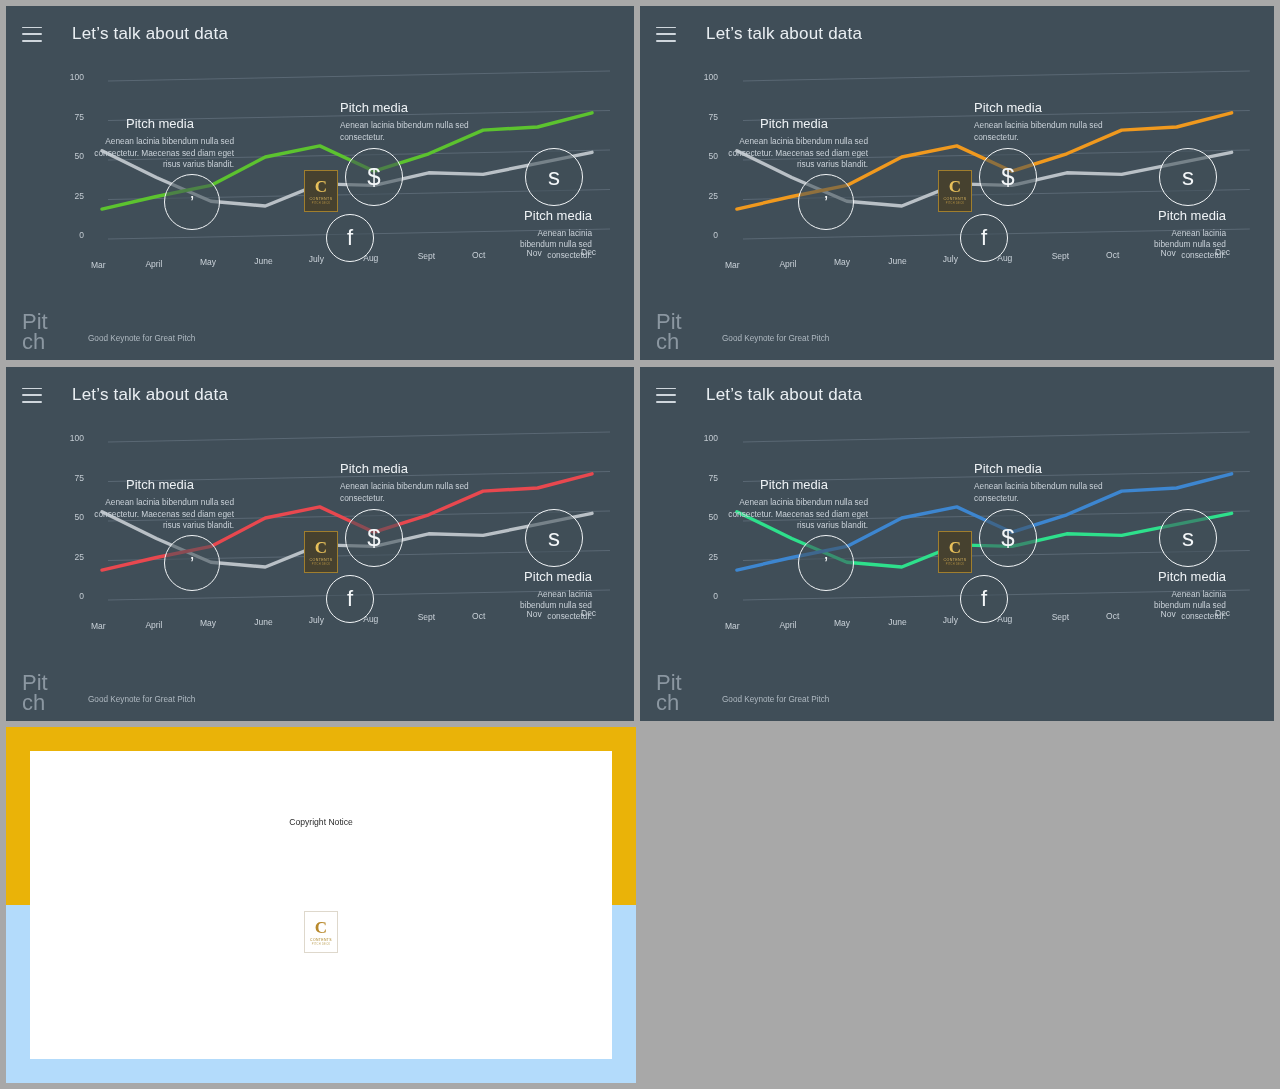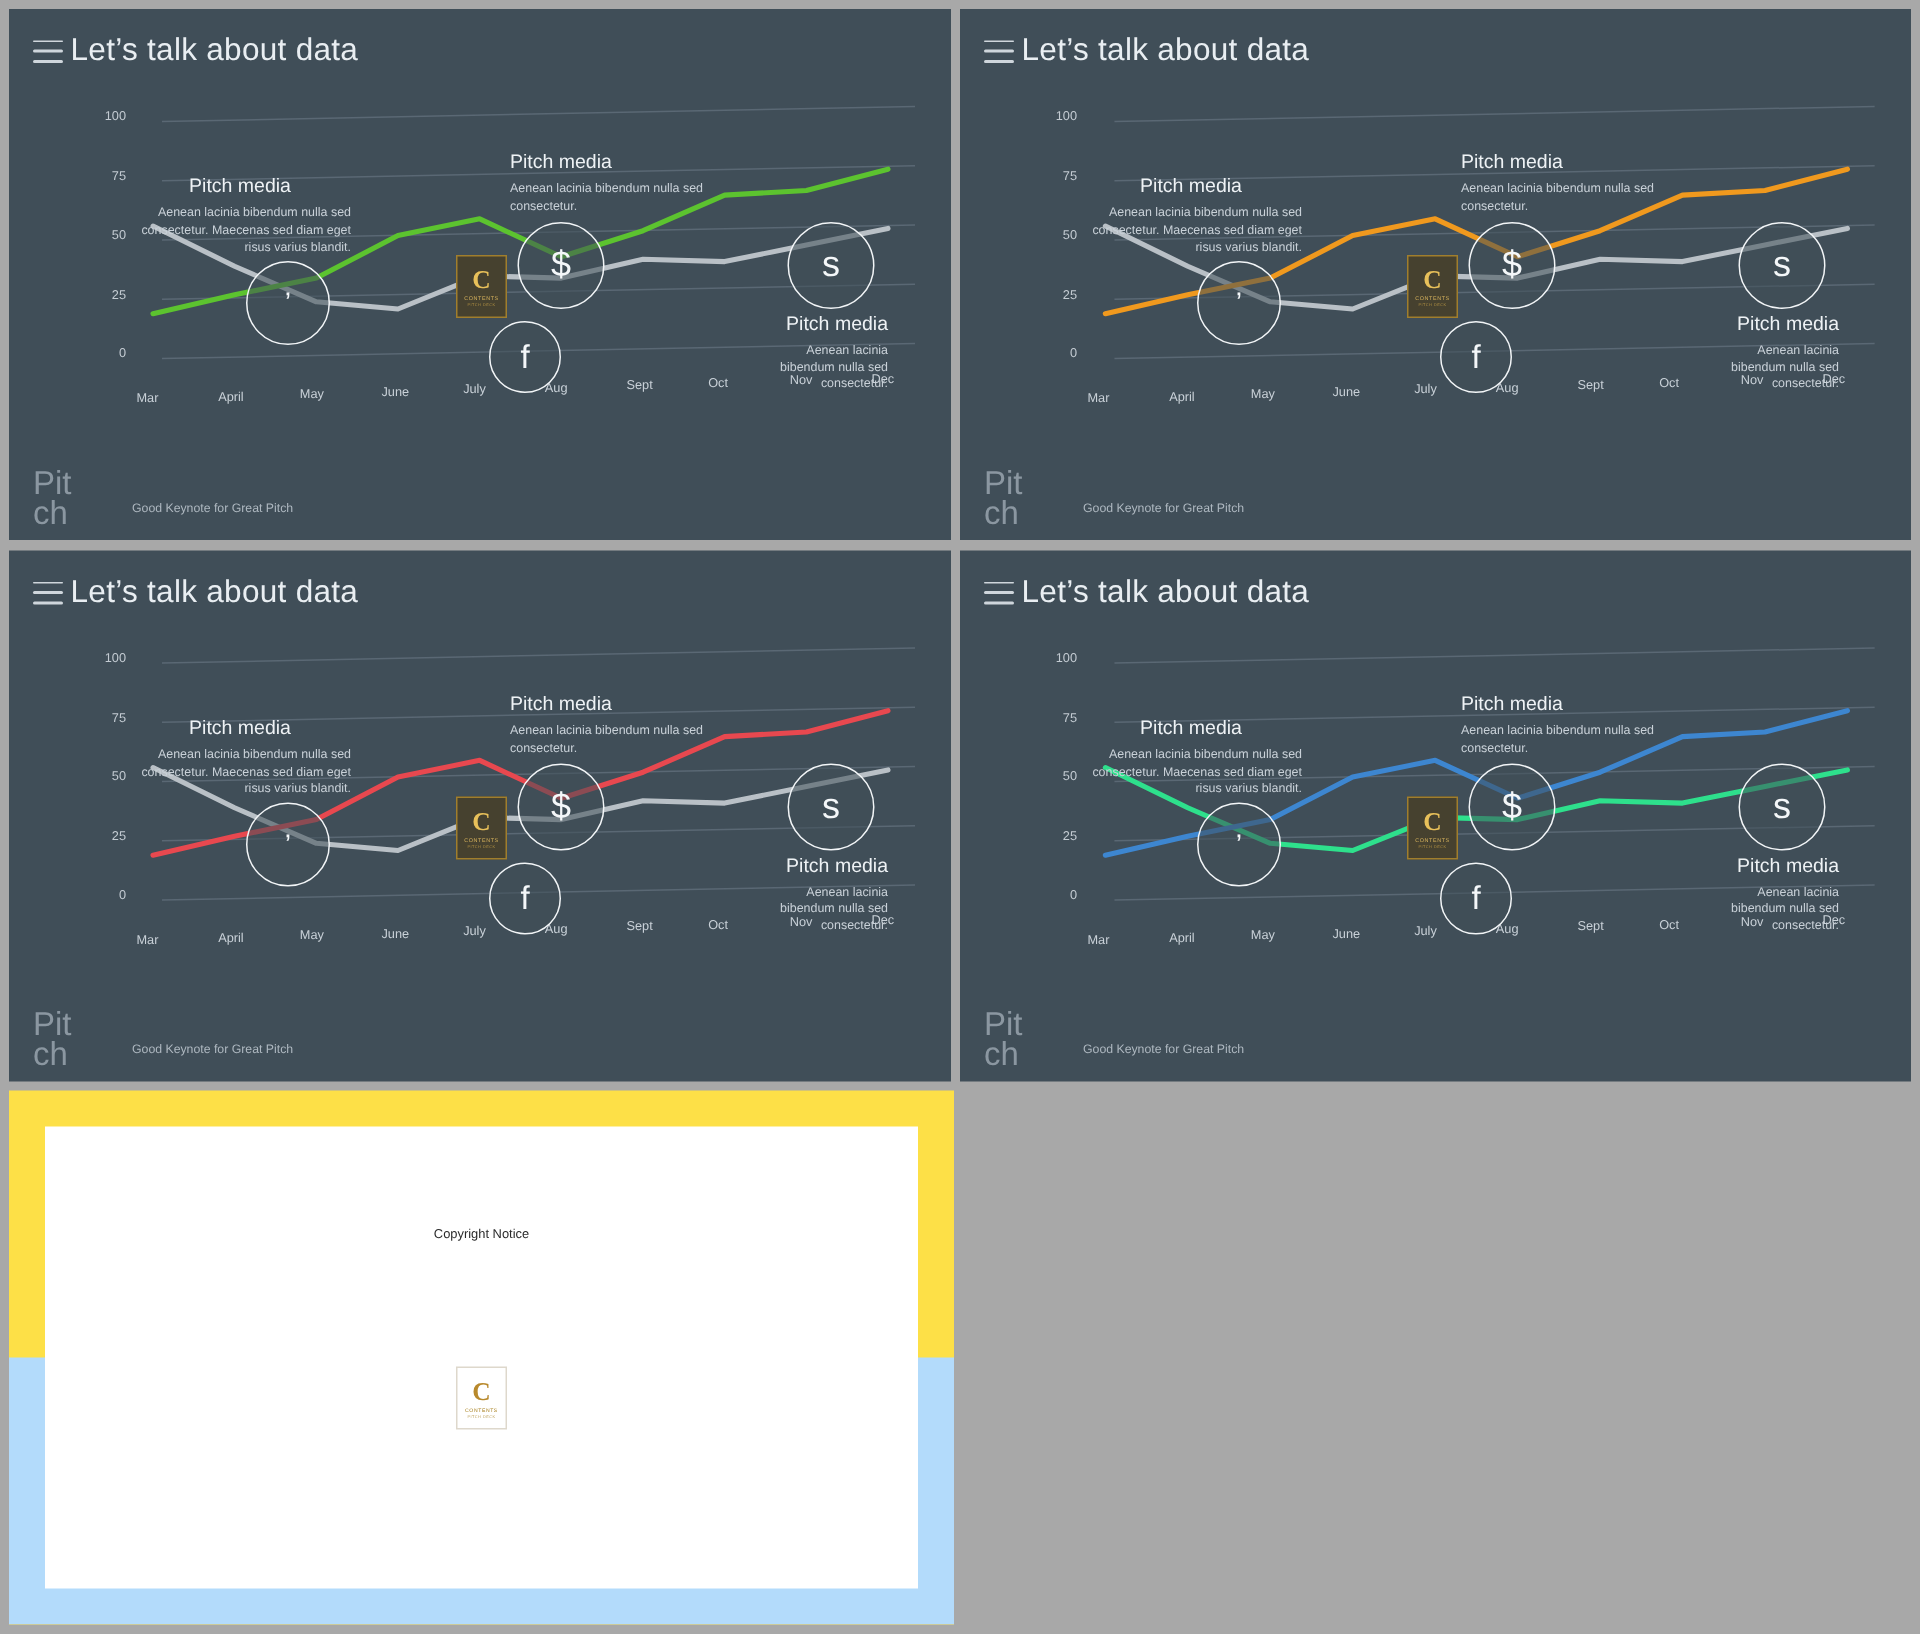--- a/index.html
+++ b/index.html
@@ -28,22 +28,22 @@
   .s-header{
     position:absolute;left:0;top:0;height:56px;width:100%;
     display:flex;align-items:center;
   }
   .hamburger{
     margin-left:16px;width:20px;height:15px;
     display:flex;flex-direction:column;justify-content:space-between;
   }
   .hamburger i{display:block;height:1.6px;background:#cfd6dc;border-radius:1px;}
   .s-title{
-    margin-left:5px;
-    font-size:21px;color:#e9eef2;letter-spacing:.2px;
+    margin-left:30px;
+    font-size:17px;color:#e9eef2;letter-spacing:.2px;
     font-weight:400;white-space:nowrap;
   }
 
   
   .chart{
     position:absolute;left:0;top:52px;width:100%;height:230px;
   }
   .chart svg{position:absolute;left:0;top:0;width:100%;height:100%;display:block;}
 
   .ylab{
@@ -92,21 +92,21 @@
     width:36px;word-wrap:break-word;
   }
   .f-sub{
     position:absolute;left:42px;top:22px;
     font-size:8.2px;color:#aeb8c0;white-space:nowrap;padding-left:24px;
   }
 
   
   .copyslide{
     position:absolute;left:6px;top:727px;width:630px;height:356px;
-    background:#fde047;overflow:hidden;
+    background:#eab308;overflow:hidden;
   }
   .copyslide .lower{
     position:absolute;left:0;top:178px;width:100%;height:178px;
     background:#b3dbfb;
   }
   .copycard{
     position:absolute;left:24px;top:24px;width:582px;height:308px;
     background:#ffffff;
   }
   .copytitle{

